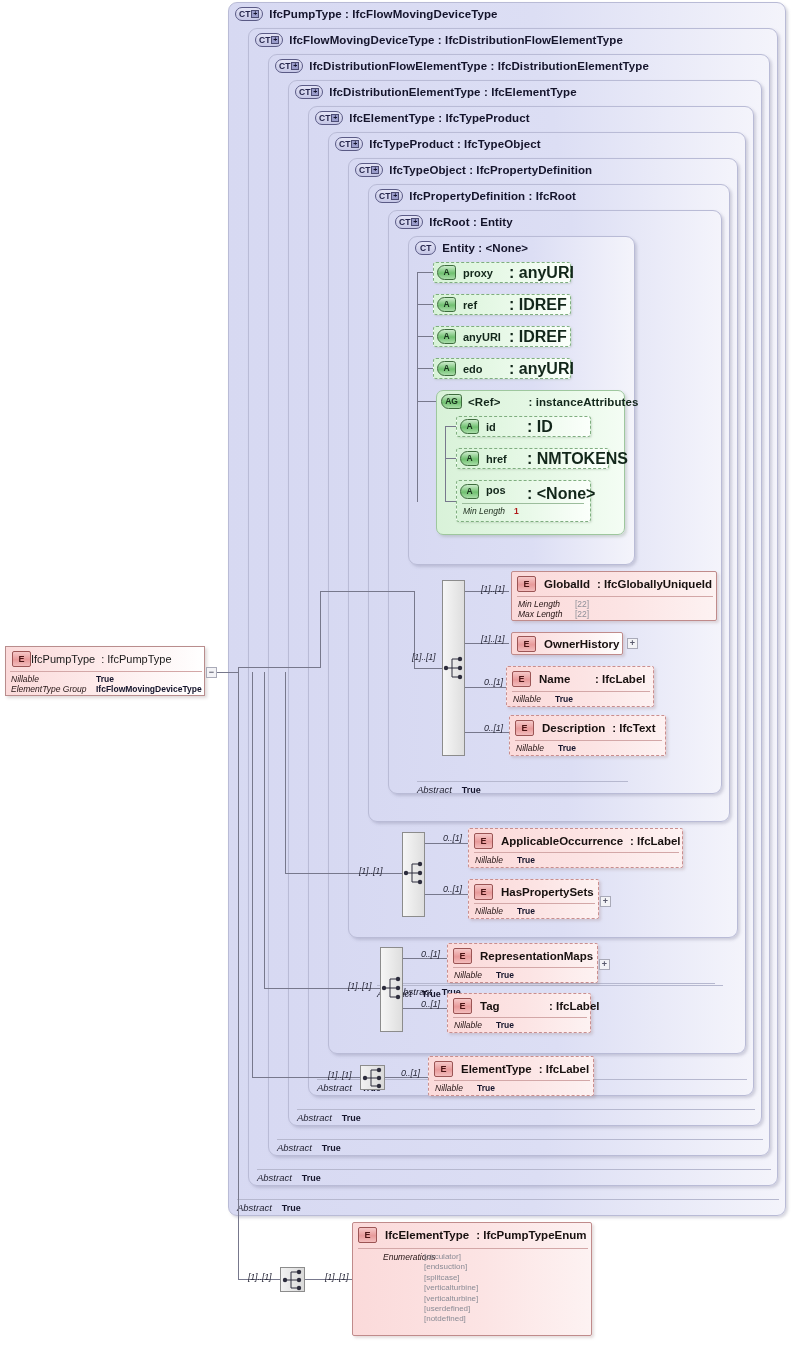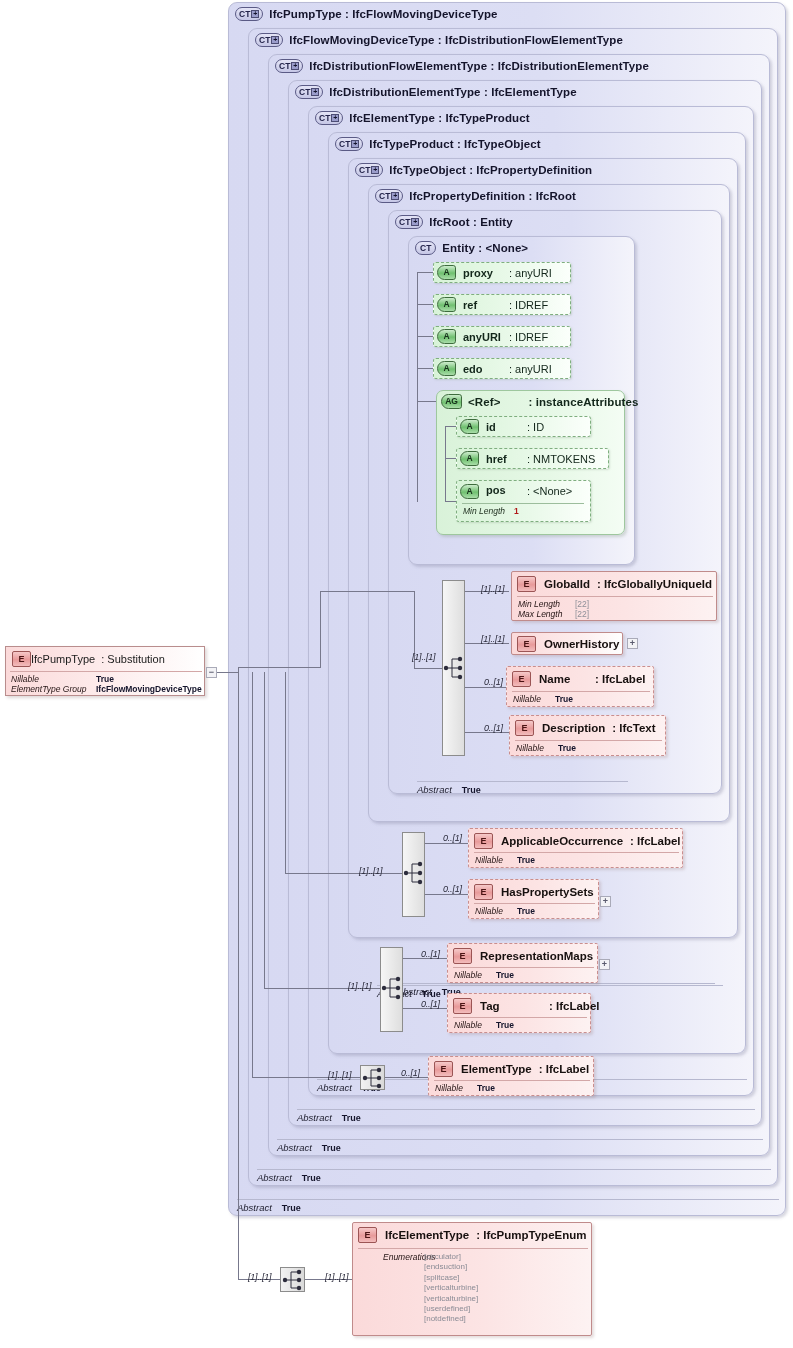--- a/index.html
+++ b/index.html
@@ -120,22 +120,22 @@
   }
   .attr .nm {
     margin-left: 7px;
     font-size: 11px;
     font-weight: bold;
     color: #12261a;
     white-space: nowrap;
   }
   .attr .tp {
     position: absolute;
-    font-size: 11px;
-    font-weight: normal;
+    font-size: 16px;
+    font-weight: bold;
     color: #12261a;
     white-space: nowrap;
   }
   .attr-facet {
     position: absolute;
     display: flex;
     gap: 9px;
     font-size: 8.5px;
     white-space: nowrap;
   }
@@ -469,21 +469,21 @@
   <div class="attr-facet" style="left:6px; top:25px;">
     <span class="k">Min Length</span>
     <span class="v">1</span>
   </div>
 </div>
 
 <div class="root-el" style="left:5px; top:646px; width:200px; height:50px;">
   <div class="el-head" style="top:4px; left:6px;">
     <span class="badge-e">E</span>
     <span class="nm">IfcPumpType</span>
-    <span class="nm" style="margin-left:6px;">: Substitution</span>
+    <span class="nm" style="margin-left:6px;">: IfcPumpType</span>
   </div>
   <div class="el-rule" style="left:4px; top:24px; width:192px;"></div>
   <div class="el-facet" style="left:5px; top:27px;">
     <span class="k" style="width:85px;">Nillable</span>
     <span class="v">True</span>
   </div>
   <div class="el-facet" style="left:5px; top:37px;">
     <span class="k" style="width:85px;">ElementType Group</span>
     <span class="v">IfcFlowMovingDeviceType</span>
   </div>

